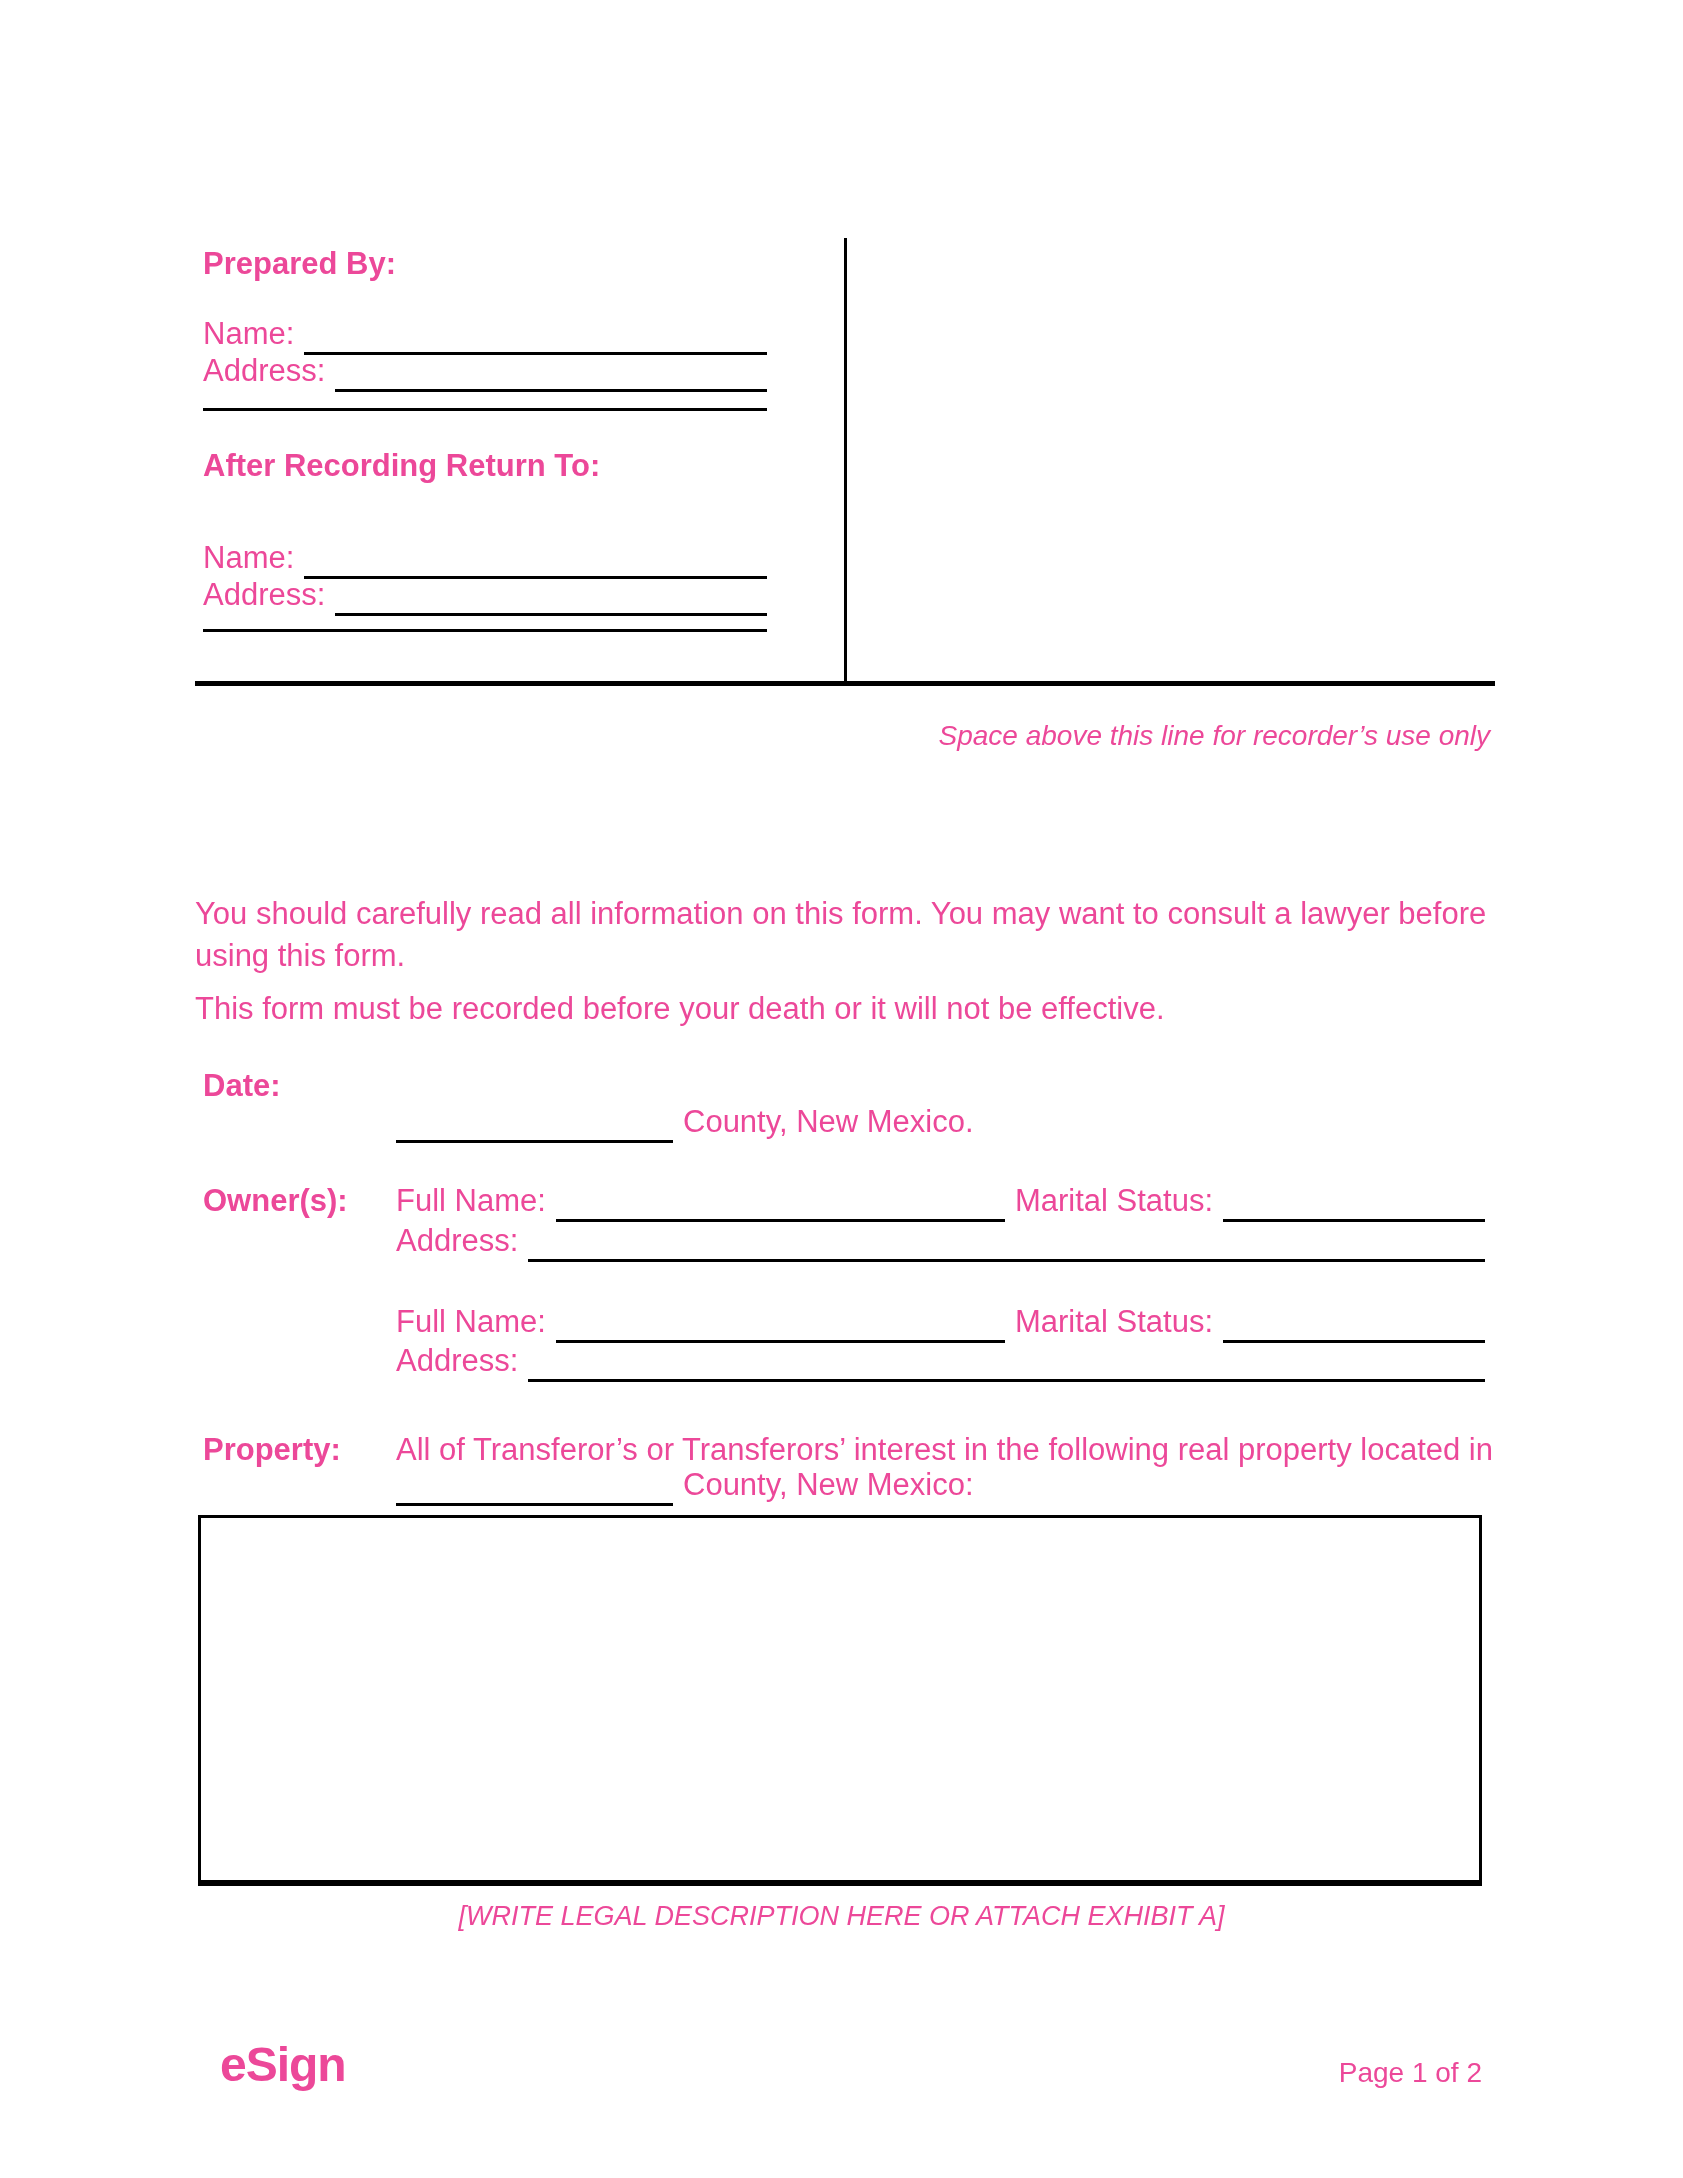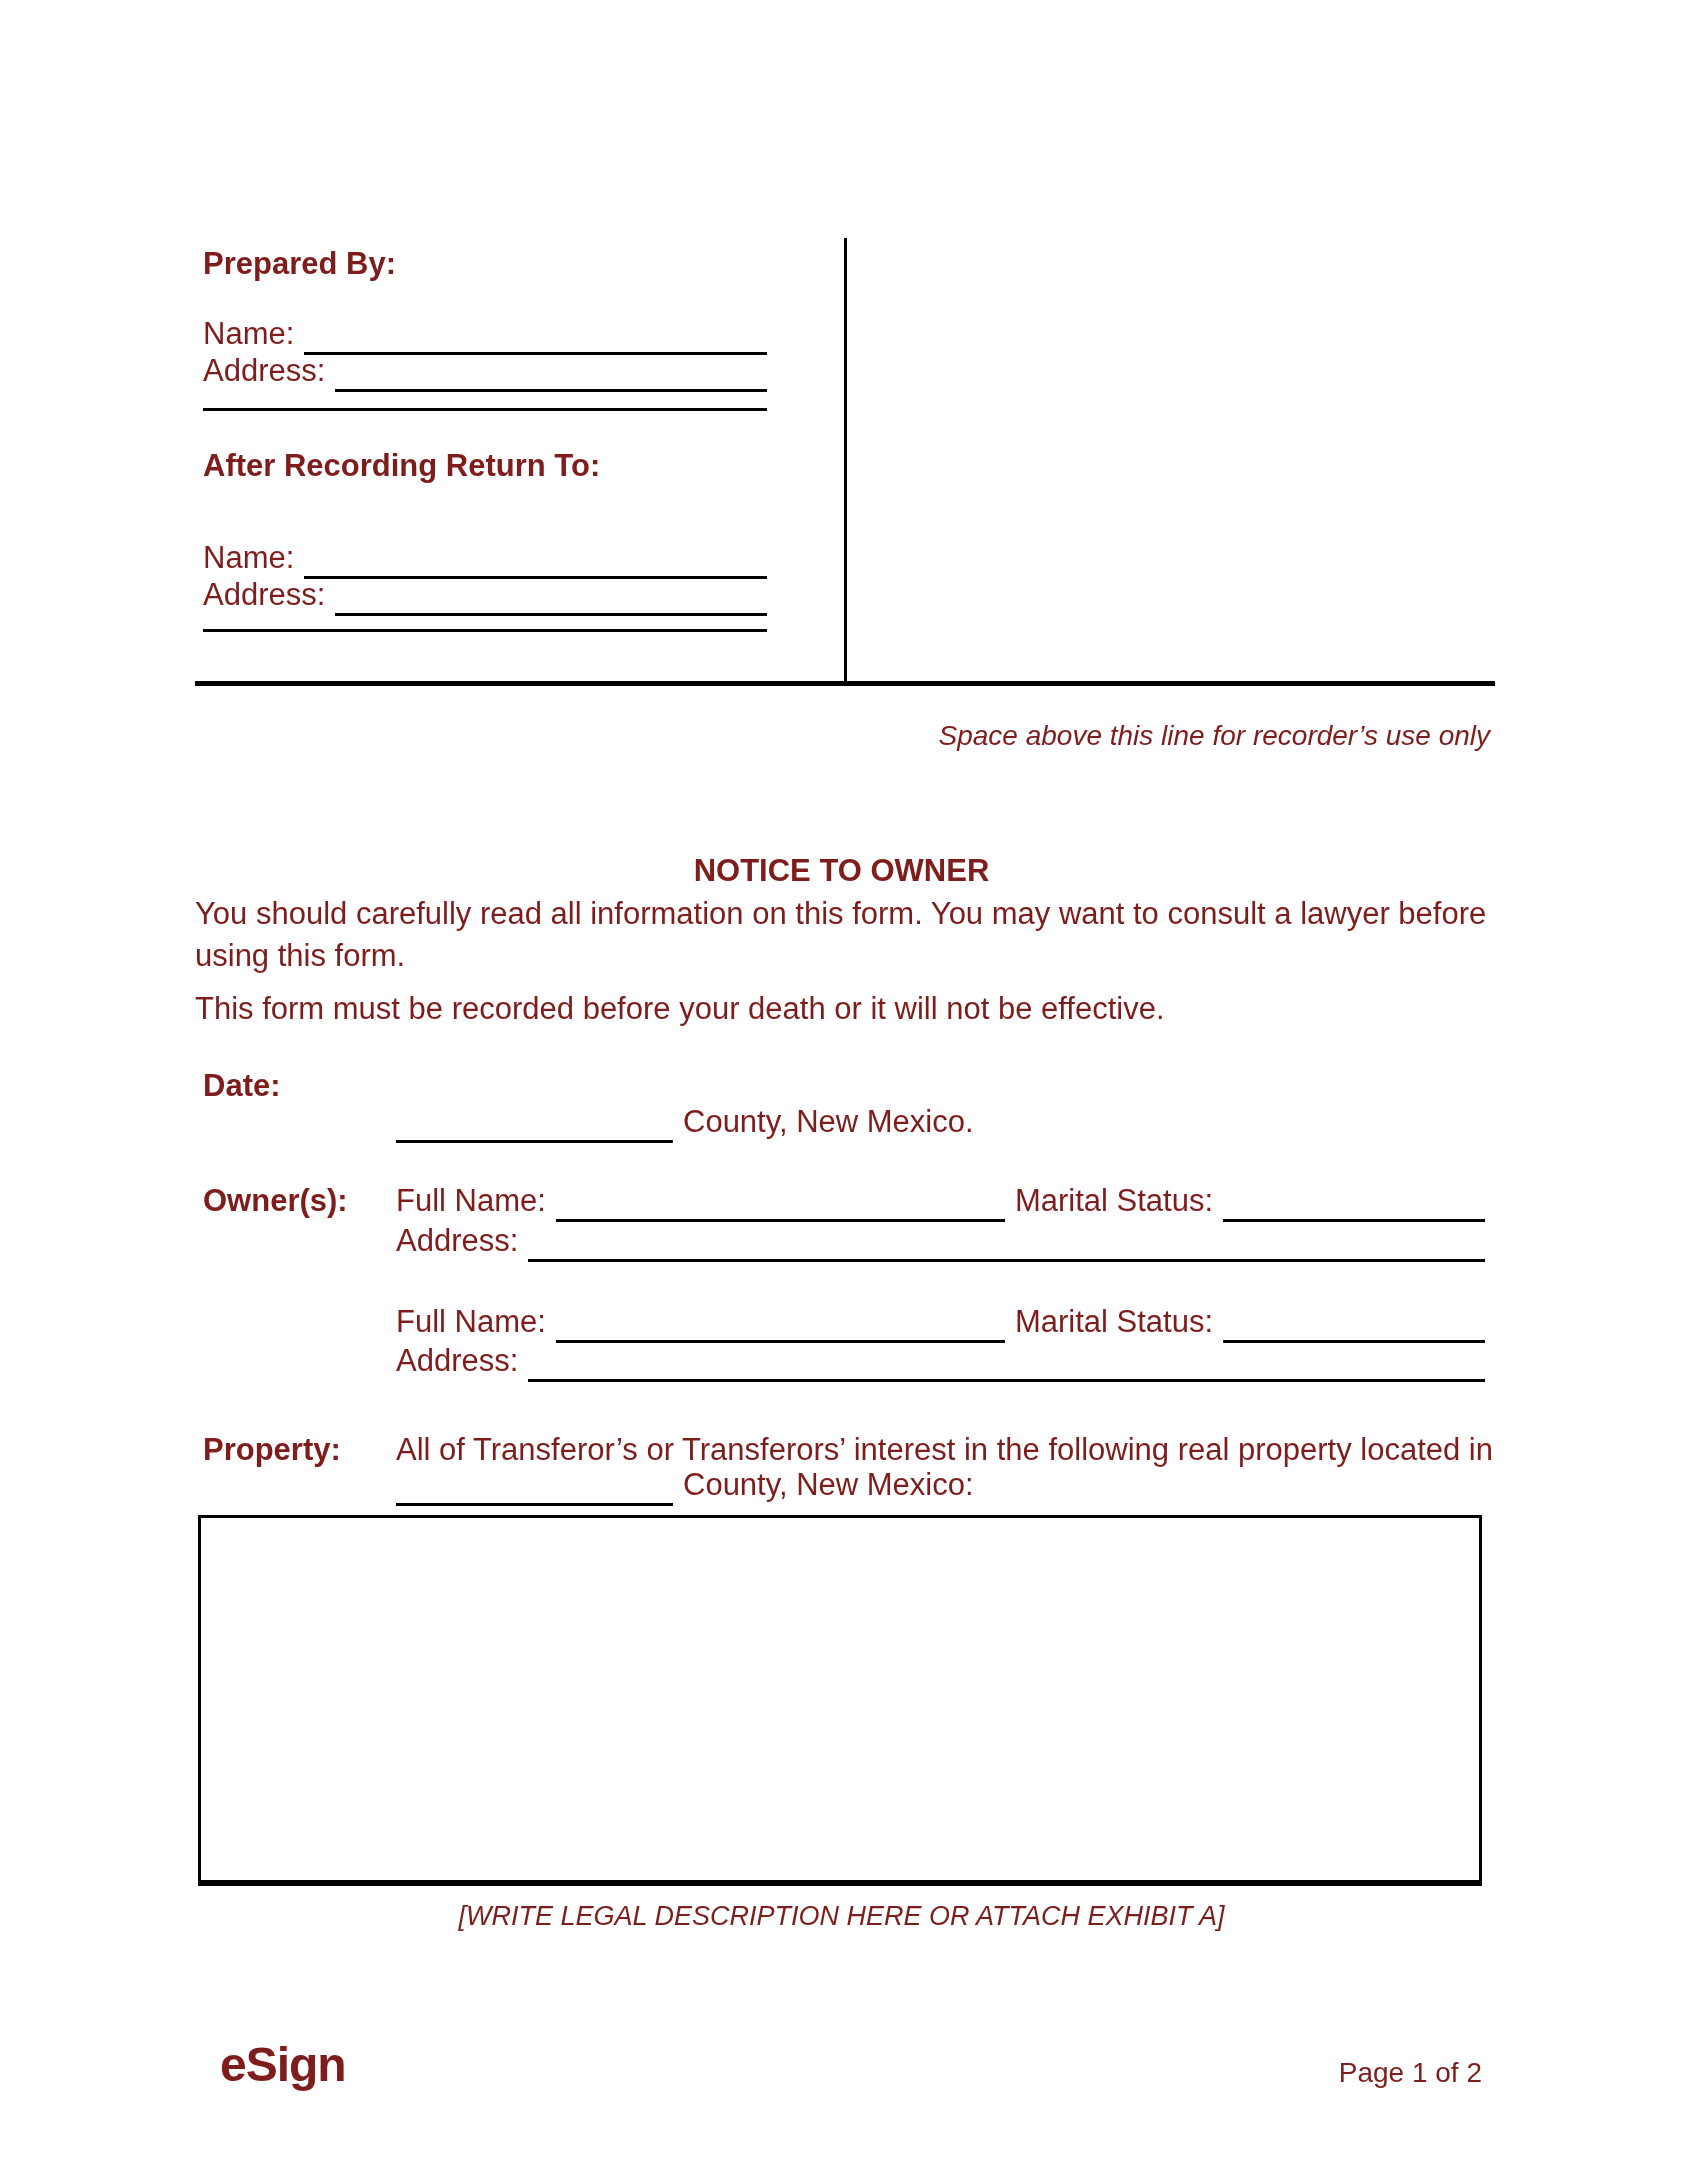--- a/index.html
+++ b/index.html
@@ -1,21 +1,21 @@
 <!DOCTYPE html>
 <html><head>
 <meta charset="utf-8">
 <style>
   html,body{margin:0;padding:0;background:#e8e8e8;}
   #page{
     position:relative;
     width:1683px;height:2178px;
     background:#ffffff;
     font-family:"Liberation Sans","DejaVu Sans",sans-serif;
-    color:#7f1d1d;
+    color:#ec4899;
     overflow:hidden;
   }
   .abs{position:absolute;}
   .b{font-weight:bold;}
   .body-text{font-size:31px;line-height:42px;white-space:nowrap;}
   .row{display:flex;align-items:flex-end;column-gap:10px;font-size:31px;line-height:42px;}
   .row .lbl{white-space:nowrap;}
   .blank{height:34px;border-bottom:3px solid #000;}
   .blank.grow{flex:1 1 auto;}
   .bare-line{border-bottom:3px solid #000;height:0;}
@@ -62,21 +62,20 @@
   </div>
 
   <div class="abs bare-line" style="left:203px;top:629px;width:564px;"></div>
 
   <div class="abs vline" style="left:844px;top:238px;height:446px;"></div>
   <div class="abs hrule" style="left:195px;top:681px;width:1300px;"></div>
 
   <div class="abs" id="recorder-note" style="right:193px;top:720px;">Space above this line for recorder’s use only</div>
 
 
-  <div class="abs" id="notice-heading" style="left:198px;top:853px;width:1287px;">NOTICE TO OWNER</div>
 
   <div class="abs body-text" style="left:195px;top:893px;">You should carefully read all information on this form. You may want to consult a lawyer before</div>
   <div class="abs body-text" style="left:195px;top:935px;">using this form.</div>
   <div class="abs body-text" style="left:195px;top:988px;">This form must be recorded before your death or it will not be effective.</div>
 
   <div class="abs section-label" style="left:203px;top:1065px;">Date:</div>
   <div class="abs row" style="left:396px;top:1101px;">
     <span class="blank" style="width:277px;"></span>
     <span class="lbl">County, New Mexico.</span>
   </div>

